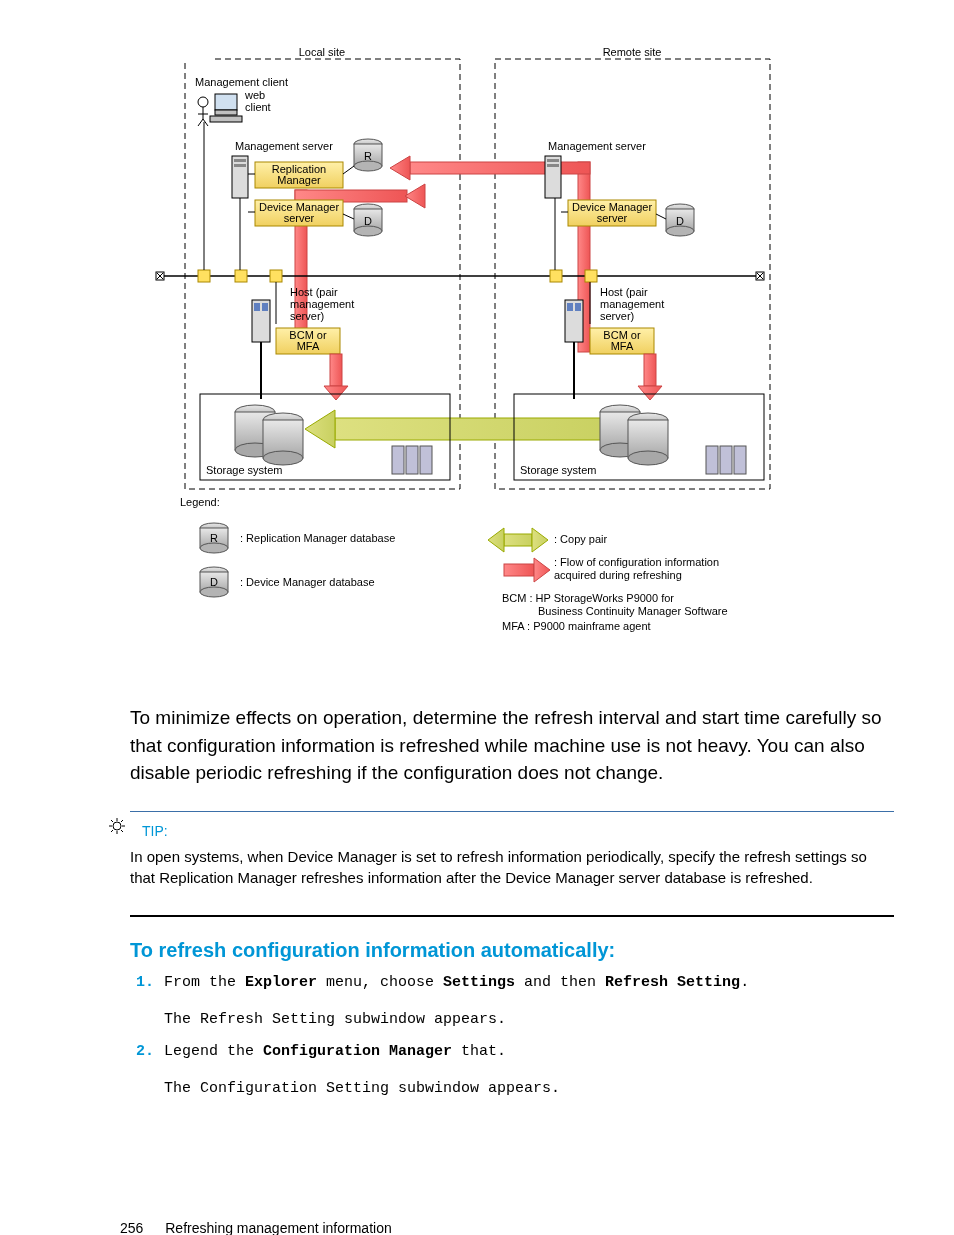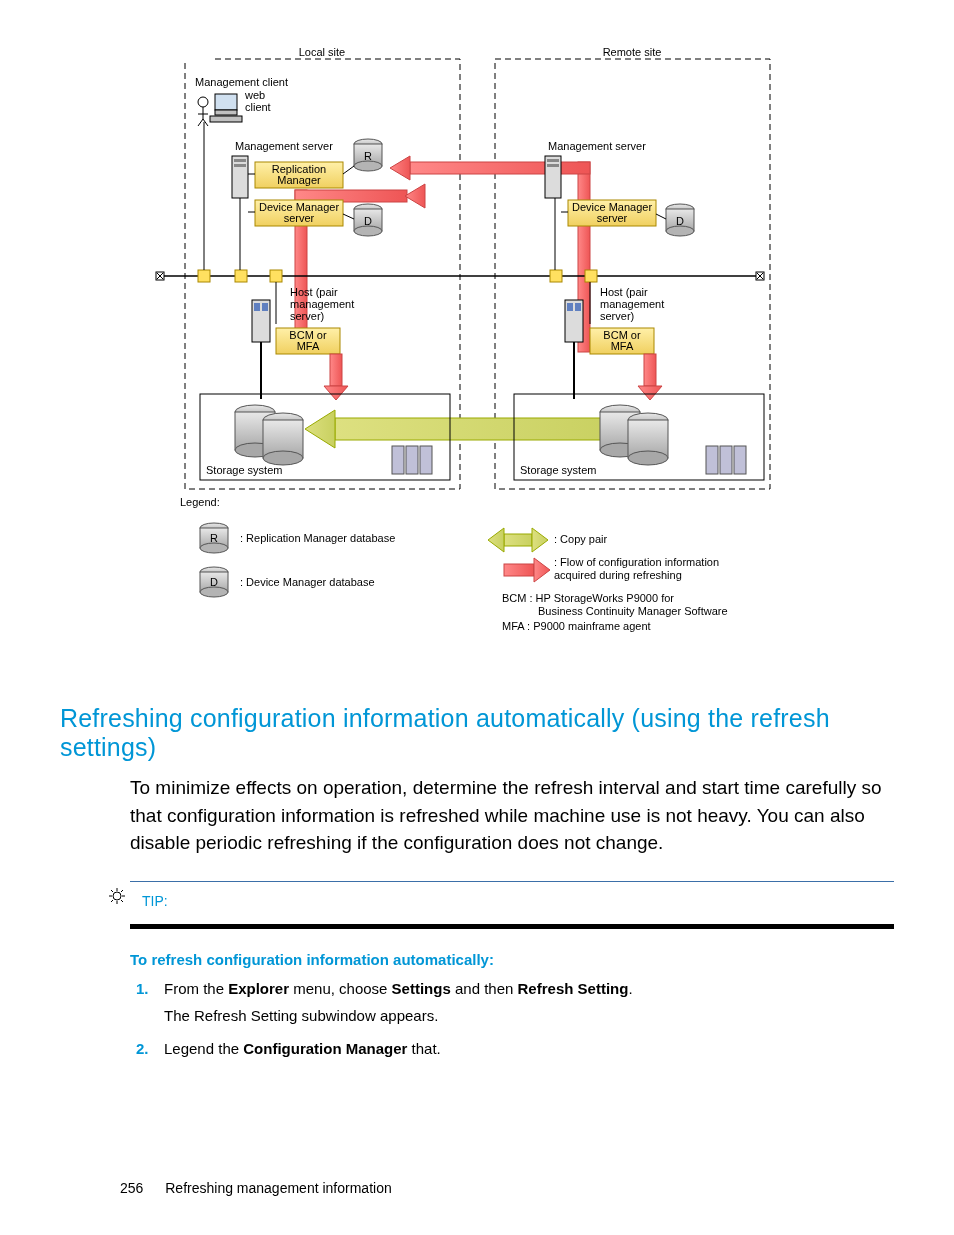--- a/index.html
+++ b/index.html
@@ -26,69 +26,70 @@
     letter-spacing: 0.2px;
   }
   .para {
     font-size: 19px;
     line-height: 1.45;
     margin: 0 0 16px 70px;
   }
   .tipbox {
     margin: 24px 0 18px 70px;
     border-top: 1px solid #3b6fa8;
-    border-bottom: 5px solid #000000;
-    padding: 10px 0 14px 0;
+    border-bottom: 2px solid #000000;
+    padding: 10px 0 26px 0;
     position: relative;
   }
   .tiplabel {
     color: #0096D6;
     font-size: 14px;
     font-weight: 400;
     margin-left: 12px;
   }
   .tipicon {
     position: absolute;
     left: -22px;
     top: 6px;
   }
   .tiptext {
     font-size: 15px;
     line-height: 1.45;
     margin-top: 6px;
   }
   .subhead {
     color: #0096D6;
-    font-size: 15px;
+    font-size: 20px;
     font-weight: 700;
     margin: 22px 0 10px 70px;
   }
   ol.steps {
     margin: 0 0 0 70px;
     padding-left: 28px;
     counter-reset: step;
     list-style: none;
   }
   ol.steps > li {
     counter-increment: step;
     font-size: 15px;
     line-height: 1.5;
     margin-bottom: 10px;
     position: relative;
     padding-left: 6px;
+    font-family: Liberation Mono, monospace;
   }
   ol.steps > li::before {
     content: counter(step) ".";
     color: #0096D6;
     font-weight: 700;
     position: absolute;
     left: -22px;
   }
   .step-sub {
-    margin-top: 5px;
+    margin-top: 14px;
   }
   b { font-weight: 700; }
   .footer {
     position: relative;
     margin-top: 120px;
     font-size: 14px;
   }
   .footer .pn { display: inline-block; margin-left: 60px; }
   .footer .ft { display: inline-block; margin-left: 18px; }
   .dlabel { font-family: Arial; font-size: 11px; fill: #000; }
@@ -307,50 +308,51 @@
     <polygon points="42,-2 42,22 58,10" fill="url(#redG)" stroke="#c44"></polygon>
   </g>
   <text class="dlabel" x="414" y="522">: Flow of configuration information</text>
   <text class="dlabel" x="414" y="535">  acquired during refreshing</text>
   <text class="dlabel" x="362" y="558">BCM : HP StorageWorks P9000 for</text>
   <text class="dlabel" x="398" y="571">Business Continuity Manager Software</text>
   <text class="dlabel" x="362" y="586">MFA :  P9000 mainframe agent</text>
 </svg>
 </div>
 
-<div class="h1">Refreshing configuration information automatically (using the refresh settings)</div>
 
 <p class="para">To minimize effects on operation, determine the refresh interval and start time carefully so that configuration information is refreshed while machine use is not heavy. You can also disable periodic refreshing if the configuration does not change.</p>
 
 <div class="tipbox">
   <span class="tipicon">
     <svg width="18" height="18" viewBox="0 0 18 18">
       <circle cx="9" cy="8" r="4" fill="none" stroke="#000" stroke-width="1"></circle>
       <line x1="9" y1="0" x2="9" y2="3" stroke="#000"></line>
       <line x1="9" y1="13" x2="9" y2="16" stroke="#000"></line>
       <line x1="1" y1="8" x2="4" y2="8" stroke="#000"></line>
       <line x1="14" y1="8" x2="17" y2="8" stroke="#000"></line>
       <line x1="3" y1="2" x2="5" y2="4" stroke="#000"></line>
       <line x1="13" y1="4" x2="15" y2="2" stroke="#000"></line>
       <line x1="3" y1="14" x2="5" y2="12" stroke="#000"></line>
       <line x1="13" y1="12" x2="15" y2="14" stroke="#000"></line>
     </svg>
   </span>
   <span class="tiplabel">TIP:</span>
+  <div class="tiptext">In open systems, when Device Manager is set to refresh information periodically, specify the refresh settings so that Replication Manager refreshes information after the Device Manager server database is refreshed.</div>
 </div>
 
 <div class="subhead">To refresh configuration information automatically:</div>
 
 <ol class="steps">
   <li>
     <span>From the </span><b>Explorer</b><span> menu, choose </span><b>Settings</b><span> and then </span><b>Refresh Setting</b><span>.</span>
     <div class="step-sub">The Refresh Setting subwindow appears.</div>
   </li>
   <li>
     <span>Legend the </span><b>Configuration Manager</b><span> that.</span>
+    <div class="step-sub">The Configuration Setting subwindow appears.</div>
   </li>
 </ol>
 
 <div class="footer">
   <span class="pn">256</span>
   <span class="ft">Refreshing management information</span>
 </div>
 
 </div>
 

